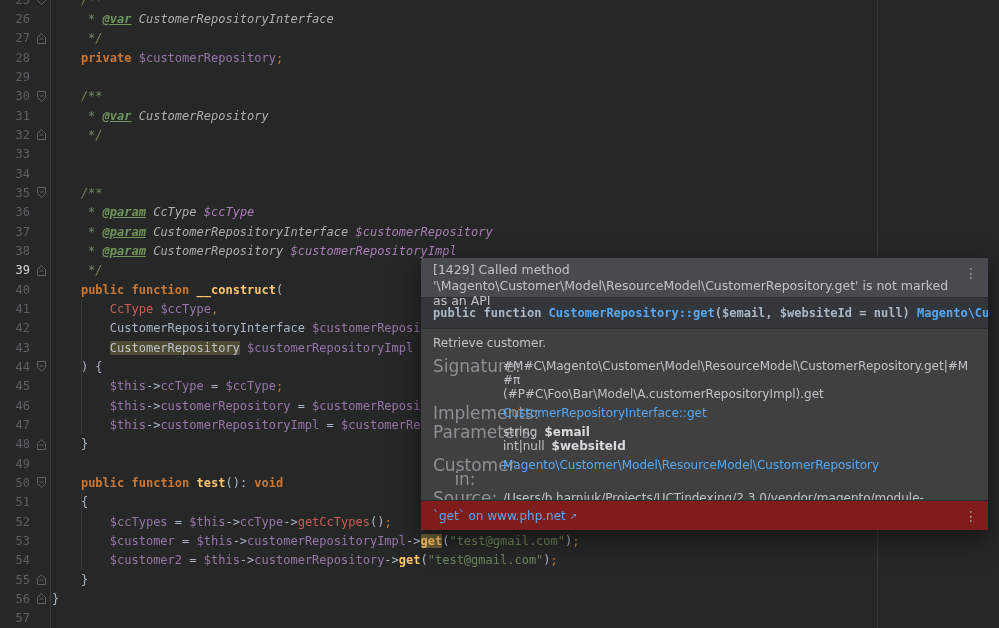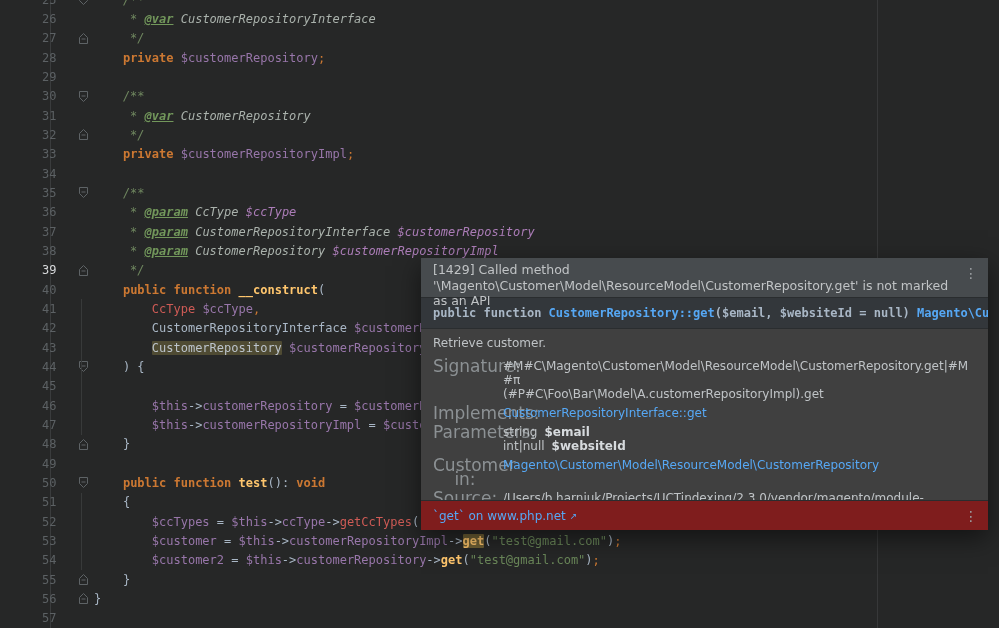--- a/index.html
+++ b/index.html
@@ -1,21 +1,21 @@
 <!DOCTYPE html>
 <html><head>
 <meta charset="utf-8">
 <style>
   html,body{margin:0;padding:0;background:#1b1c1d;}
   .screen{position:relative;width:999px;height:628px;background:#262727;overflow:hidden;
           font-family:"DejaVu Sans",sans-serif;}
   
   .code-rows{position:absolute;left:0;top:-10px;right:0;}
   .code-row{display:flex;height:19.34px;align-items:center;}
-  .ln{width:30px;text-align:left;flex:none;font:12px "DejaVu Sans Mono",monospace;color:#5c6164;padding-left:42px;}
+  .ln{width:30px;text-align:right;flex:none;font:12px "DejaVu Sans Mono",monospace;color:#5c6164;}
   .ln.active{color:#d8dadc;}
   .fold{width:22px;flex:none;display:flex;justify-content:center;align-items:center;height:100%;}
   .src{flex:none;font:12px "DejaVu Sans Mono",monospace;white-space:pre;color:#a9b7c6;}
   .gutter-sep{position:absolute;left:50px;top:0;bottom:0;width:1px;background:#3a3c3d;}
   .margin-line{position:absolute;left:877px;top:0;bottom:0;width:1px;background:#373839;}
   .indent-guide{position:absolute;width:1px;background:#383a3a;}
   
   .t-kw{color:#cc7832;font-weight:bold;}
   .t-fn{color:#ffc66d;font-weight:bold;}
   .t-call{color:#ffc66d;font-weight:bold;}
@@ -117,21 +117,20 @@
         <span class="fold">
           <svg width="11" height="13">
             <path d="M1.5 11.5 H9.5 V5.5 L5.5 1.5 L1.5 5.5 Z M3.5 7 H7.5" fill="#262727" stroke="#5e6366" stroke-width="1"></path>
           </svg>
         </span>
         <span class="src"><span class="t-doc">     */</span></span>
       </div>
       <div class="code-row">
         <span class="ln">33</span>
         <span class="fold"></span>
-        <span class="src"><span class="t-op">    </span><span class="t-kw">private</span><span class="t-op"> </span><span class="t-var">$customerRepositoryImpl</span><span class="t-pun">;</span></span>
       </div>
       <div class="code-row">
         <span class="ln">34</span>
         <span class="fold"></span>
         <span class="src"></span>
       </div>
       <div class="code-row">
         <span class="ln">35</span>
         <span class="fold">
           <svg width="11" height="13">
@@ -189,20 +188,21 @@
         <span class="fold">
           <svg width="11" height="13">
             <path d="M1.5 1.5 H9.5 V7.5 L5.5 11.5 L1.5 7.5 Z M3.5 6 H7.5" fill="#262727" stroke="#5e6366" stroke-width="1"></path>
           </svg>
         </span>
         <span class="src"><span class="t-op">    ) {</span></span>
       </div>
       <div class="code-row">
         <span class="ln">45</span>
         <span class="fold"></span>
+        <span class="src"><span class="t-op">        </span><span class="t-var">$this</span><span class="t-op">-&gt;</span><span class="t-var">ccType</span><span class="t-op"> = </span><span class="t-var">$ccType</span><span class="t-pun">;</span></span>
       </div>
       <div class="code-row">
         <span class="ln">46</span>
         <span class="fold"></span>
         <span class="src"><span class="t-op">        </span><span class="t-var">$this</span><span class="t-op">-&gt;</span><span class="t-var">customerRepository</span><span class="t-op"> = </span><span class="t-var">$customerRepository</span><span class="t-pun">;</span></span>
       </div>
       <div class="code-row">
         <span class="ln">47</span>
         <span class="fold"></span>
         <span class="src"><span class="t-op">        </span><span class="t-var">$this</span><span class="t-op">-&gt;</span><span class="t-var">customerRepositoryImpl</span><span class="t-op"> = </span><span class="t-var">$customerRepositoryImpl</span><span class="t-pun">;</span></span>

